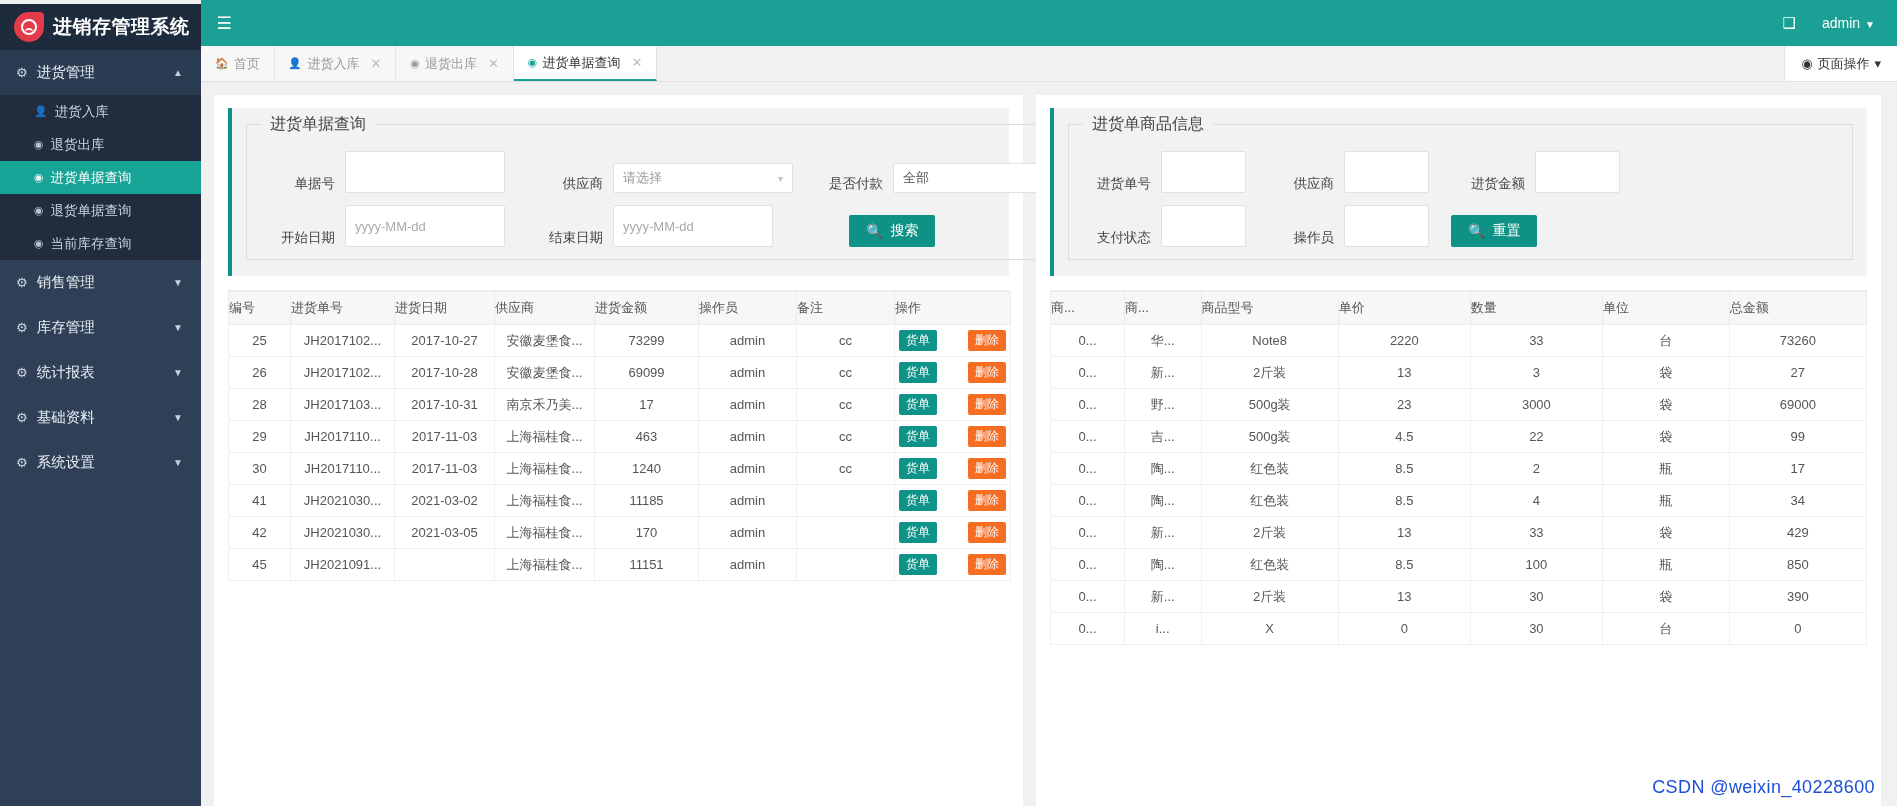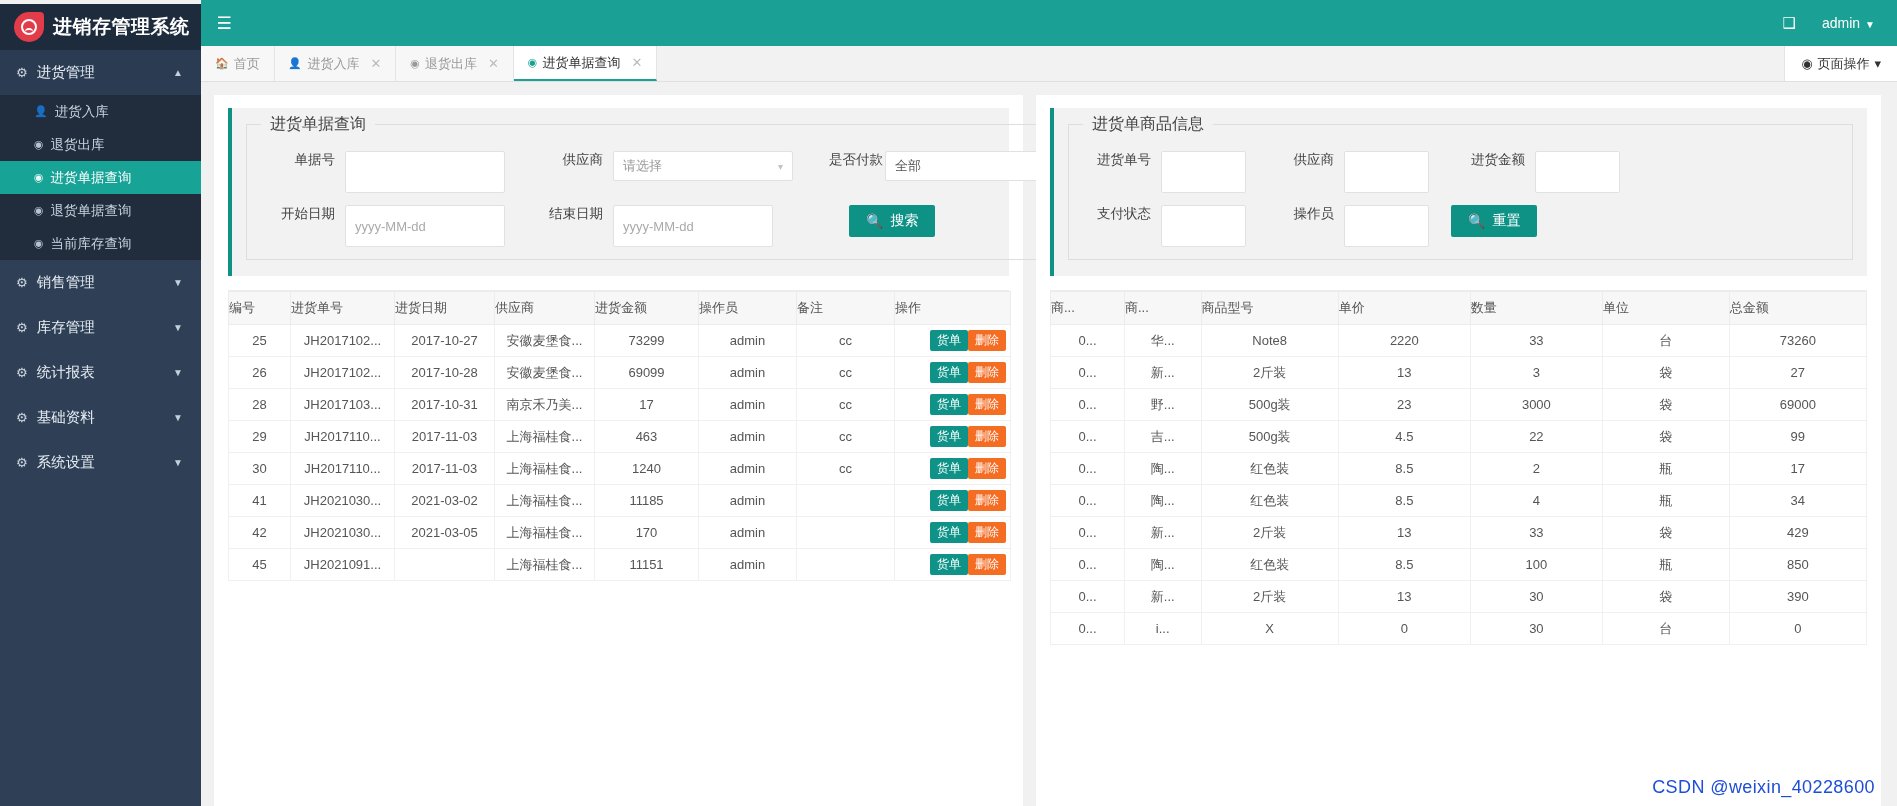--- a/index.html
+++ b/index.html
@@ -100,21 +100,21 @@
   .search-box {
     background:#f2f2f2; border-left:4px solid #0e9285; padding:6px 14px 16px 14px;
   }
   fieldset {
     border:1px solid #ddd; border-left:0; border-right:0; border-bottom:0;
     padding:10px 0 4px 0; margin:0;
   }
   fieldset.box { border:1px solid #ddd; padding:4px 14px 12px 14px; }
   legend { padding:0 9px; font-size:16px; color:#444; }
 
-  .frow { display:flex; align-items:flex-start; margin-top:12px; }
+  .frow { display:flex; align-items:flex-end; margin-top:12px; }
   .flabel { font-size:13.5px; color:#444; text-align:right; white-space:nowrap; }
   .finput {
     height:42px; border:1px solid #e1e1e1; background:#fff; font-size:13px;
     padding:0 9px; color:#444; outline:none; border-radius:2px;
   }
   .finput::placeholder { color:#aaa; }
   .fselect {
     height:30px; border:1px solid #e1e1e1; background:#fff; font-size:13px;
     padding:0 9px; color:#999; display:flex; align-items:center;
     position:relative; border-radius:2px; cursor:pointer;
@@ -139,21 +139,21 @@
     text-align:center; white-space:nowrap; overflow:hidden;
     text-overflow:ellipsis; padding:0 4px;
   }
   .grid-wrap { margin-top:14px; border-top:1px solid #ececec; }
   .mini-btn {
     display:inline-block; font-size:12px; color:#fff; padding:3px 7px;
     border-radius:2px; cursor:pointer; line-height:1.25;
   }
   .mini-btn.teal { background:#0f9287; }
   .mini-btn.orange { background:#f56c23; }
-  .act-cell { display:flex; justify-content:flex-end; }
+  .act-cell { display:flex; gap:8px; justify-content:space-between; }
 
   #watermark {
     position:absolute; right:22px; bottom:8px; color:#1d4ed8;
     font-size:18px; letter-spacing:.4px; pointer-events:none;
   }
 </style>
 </head>
 <body>
 
 <div id="app">
@@ -271,21 +271,21 @@
 
             <div class="frow">
               <span class="flabel" style="width:74px">单据号</span>
               <input class="finput" style="width: 160px; margin-left: 10px;" placeholder="" value="">
               <span class="flabel" style="width:78px;margin-left:20px">供应商</span>
               <div class="fselect" style="width:180px;margin-left:10px">
                 <span>请选择</span>
                 <span class="scaret">▾</span>
               </div>
               <span class="flabel" style="width:70px;margin-left:20px">是否付款</span>
-              <div class="fselect" style="width:180px;margin-left:2px;color:#555">
+              <div class="fselect" style="width:180px;margin-left:10px;color:#555">
                 <span>全部</span>
                 <span class="scaret">▾</span>
               </div>
             </div>
 
             <div class="frow">
               <span class="flabel" style="width:74px">开始日期</span>
               <input class="finput" style="width: 160px; margin-left: 10px;" placeholder="yyyy-MM-dd">
               <span class="flabel" style="width:78px;margin-left:20px">结束日期</span>
               <input class="finput" style="width: 160px; margin-left: 10px;" placeholder="yyyy-MM-dd">

